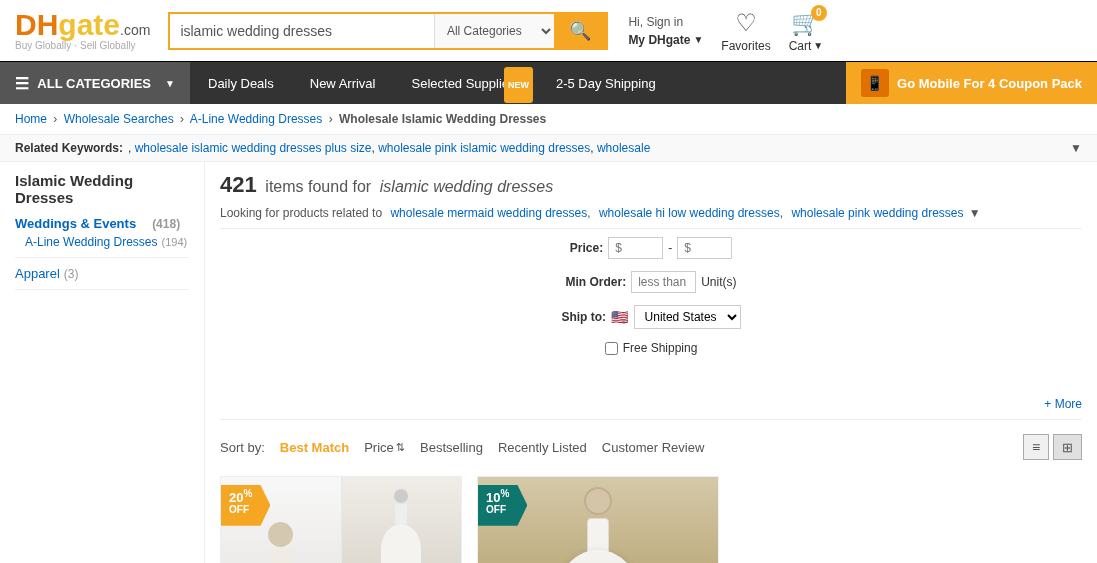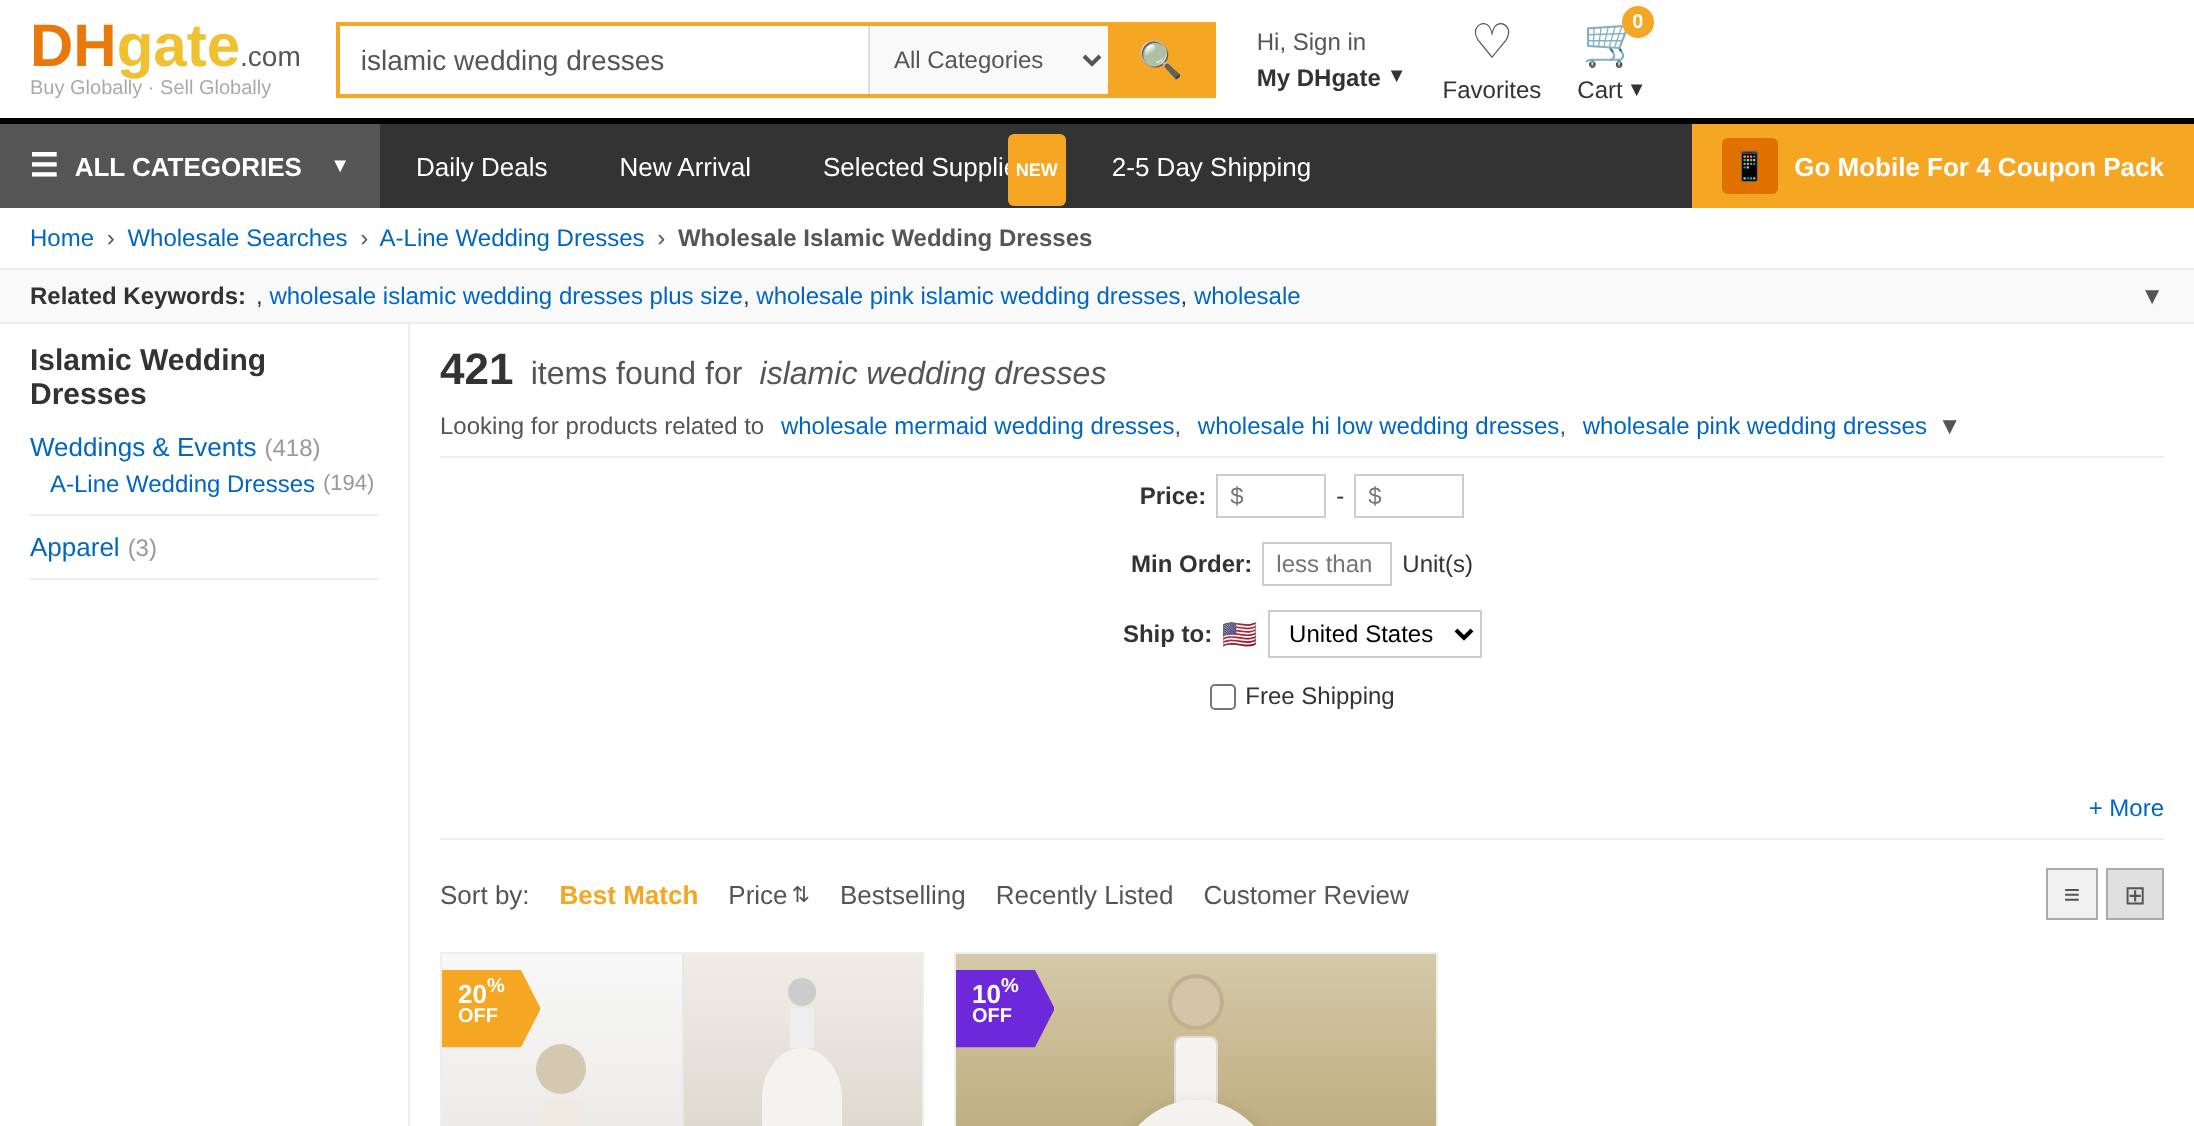--- a/index.html
+++ b/index.html
@@ -1,21 +1,21 @@
 <!DOCTYPE html>
 <html><head>
   <meta charset="utf-8">
   <style>
     * { margin: 0; padding: 0; box-sizing: border-box; }
     body { font-family: Arial, sans-serif; font-size: 13px; color: #333; background: #fff; width: 1097px; }
   </style>
 </head>
 <body>
 
-<div style="display:flex; align-items:center; padding:10px 15px; background:#fff; border-bottom:3px solid #000000; height:62px;">
+<div style="display:flex; align-items:center; padding:10px 15px; background:#fff; border-bottom:1px solid #000000; height:62px;">
   <div style="display:flex; flex-direction:column; margin-right:18px; min-width:130px; cursor:pointer;">
     <div style="display:flex; align-items:baseline; line-height:1;">
       <span style="font-size:30px; font-weight:900; color:#e8780a; font-family:Arial Black,Arial,sans-serif;">DH</span>
         <span style="font-size:30px; font-weight:900; color:#f0c030; font-family:Arial Black,Arial,sans-serif;">gate</span>
         <span style="font-size:14px; color:#555;">.com</span>
     </div>
     <div style="font-size:10px; color:#aaa;">Buy Globally · Sell Globally</div>
   </div>
 
   <div style="display:flex; height:38px; border:2px solid #f5a623; flex:1; max-width:440px;">
@@ -101,21 +101,21 @@
     <a href="#" style="color:#0066c0; text-decoration:none;">wholesale</a>
   </div>
   <span style="color:#555; cursor:pointer; margin-left:5px;">▼</span>
 </div>
 
 <div style="display:flex;">
 
   <div style="width:205px; min-width:205px; padding:10px 15px; border-right:1px solid #eee;">
     <div style="font-size:15px; font-weight:bold; color:#333; margin-bottom:8px;">Islamic Wedding Dresses</div>
 
-    <div style="color:#0066c0; font-size:13px; cursor:pointer; padding:2px 0; display:flex; align-items:center; gap:4px;">
+    <div style="color:#0066c0; font-size:13px; cursor:pointer; padding:2px 0; display:flex; align-items:center; gap:16px;font-weight:bold;">
       <span>Weddings &amp; Events</span>
       <span style="color:#999; font-size:12px;">(418)</span>
     </div>
     <div style="color:#0066c0; font-size:12px; cursor:pointer; padding:2px 0 2px 10px; display:flex; align-items:center; gap:4px;">
       <span>A-Line Wedding Dresses</span>
       <span style="color:#999; font-size:11px;">(194)</span>
     </div>
     <hr style="border:none; border-top:1px solid #eee; margin:6px 0;">
     <div style="color:#0066c0; font-size:13px; cursor:pointer; padding:2px 0; display:flex; align-items:center; gap:4px;">
       <span>Apparel</span>
@@ -228,21 +228,21 @@
               <div style="width:90px; height:110px; background:linear-gradient(to bottom, #f5f3ef 0%, #ece8e0 100%); border-radius:60% 60% 0 0; margin-top:-8px; box-shadow:0 2px 8px rgba(0,0,0,0.15);">
 
                 <div style="width:120px; height:60px; background:rgba(245,242,238,0.6); border-radius:50%; position:absolute; bottom:0; left:-15px;"></div>
               </div>
               <div style="position:absolute; right:-30px; bottom:20px; width:8px; height:60px; background:rgba(245,242,238,0.4); border-radius:4px; transform:rotate(-15deg);"></div>
             </div>
 
             <div style="position:absolute; right:35%; bottom:70px; width:20px; height:20px; background:rgba(200,160,160,0.7); border-radius:50%;"></div>
           </div>
 
-          <div style="position:absolute; top:8px; left:0; background:#6d28d9; color:#fff; padding:4px 18px 4px 8px; font-size:13px; font-weight:bold; clip-path:polygon(0 0, 80% 0, 100% 50%, 80% 100%, 0 100%);">
+          <div style="position:absolute; top:8px; left:0; background:#0f766e; color:#fff; padding:4px 18px 4px 8px; font-size:13px; font-weight:bold; clip-path:polygon(0 0, 80% 0, 100% 50%, 80% 100%, 0 100%);">
             <span>10</span><span style="font-size:10px; vertical-align:super; line-height:1;">%<br>OFF</span>
           </div>
         </div>
       </div>
 
     </div>
   </div>
 </div>
 
 </body></html>

